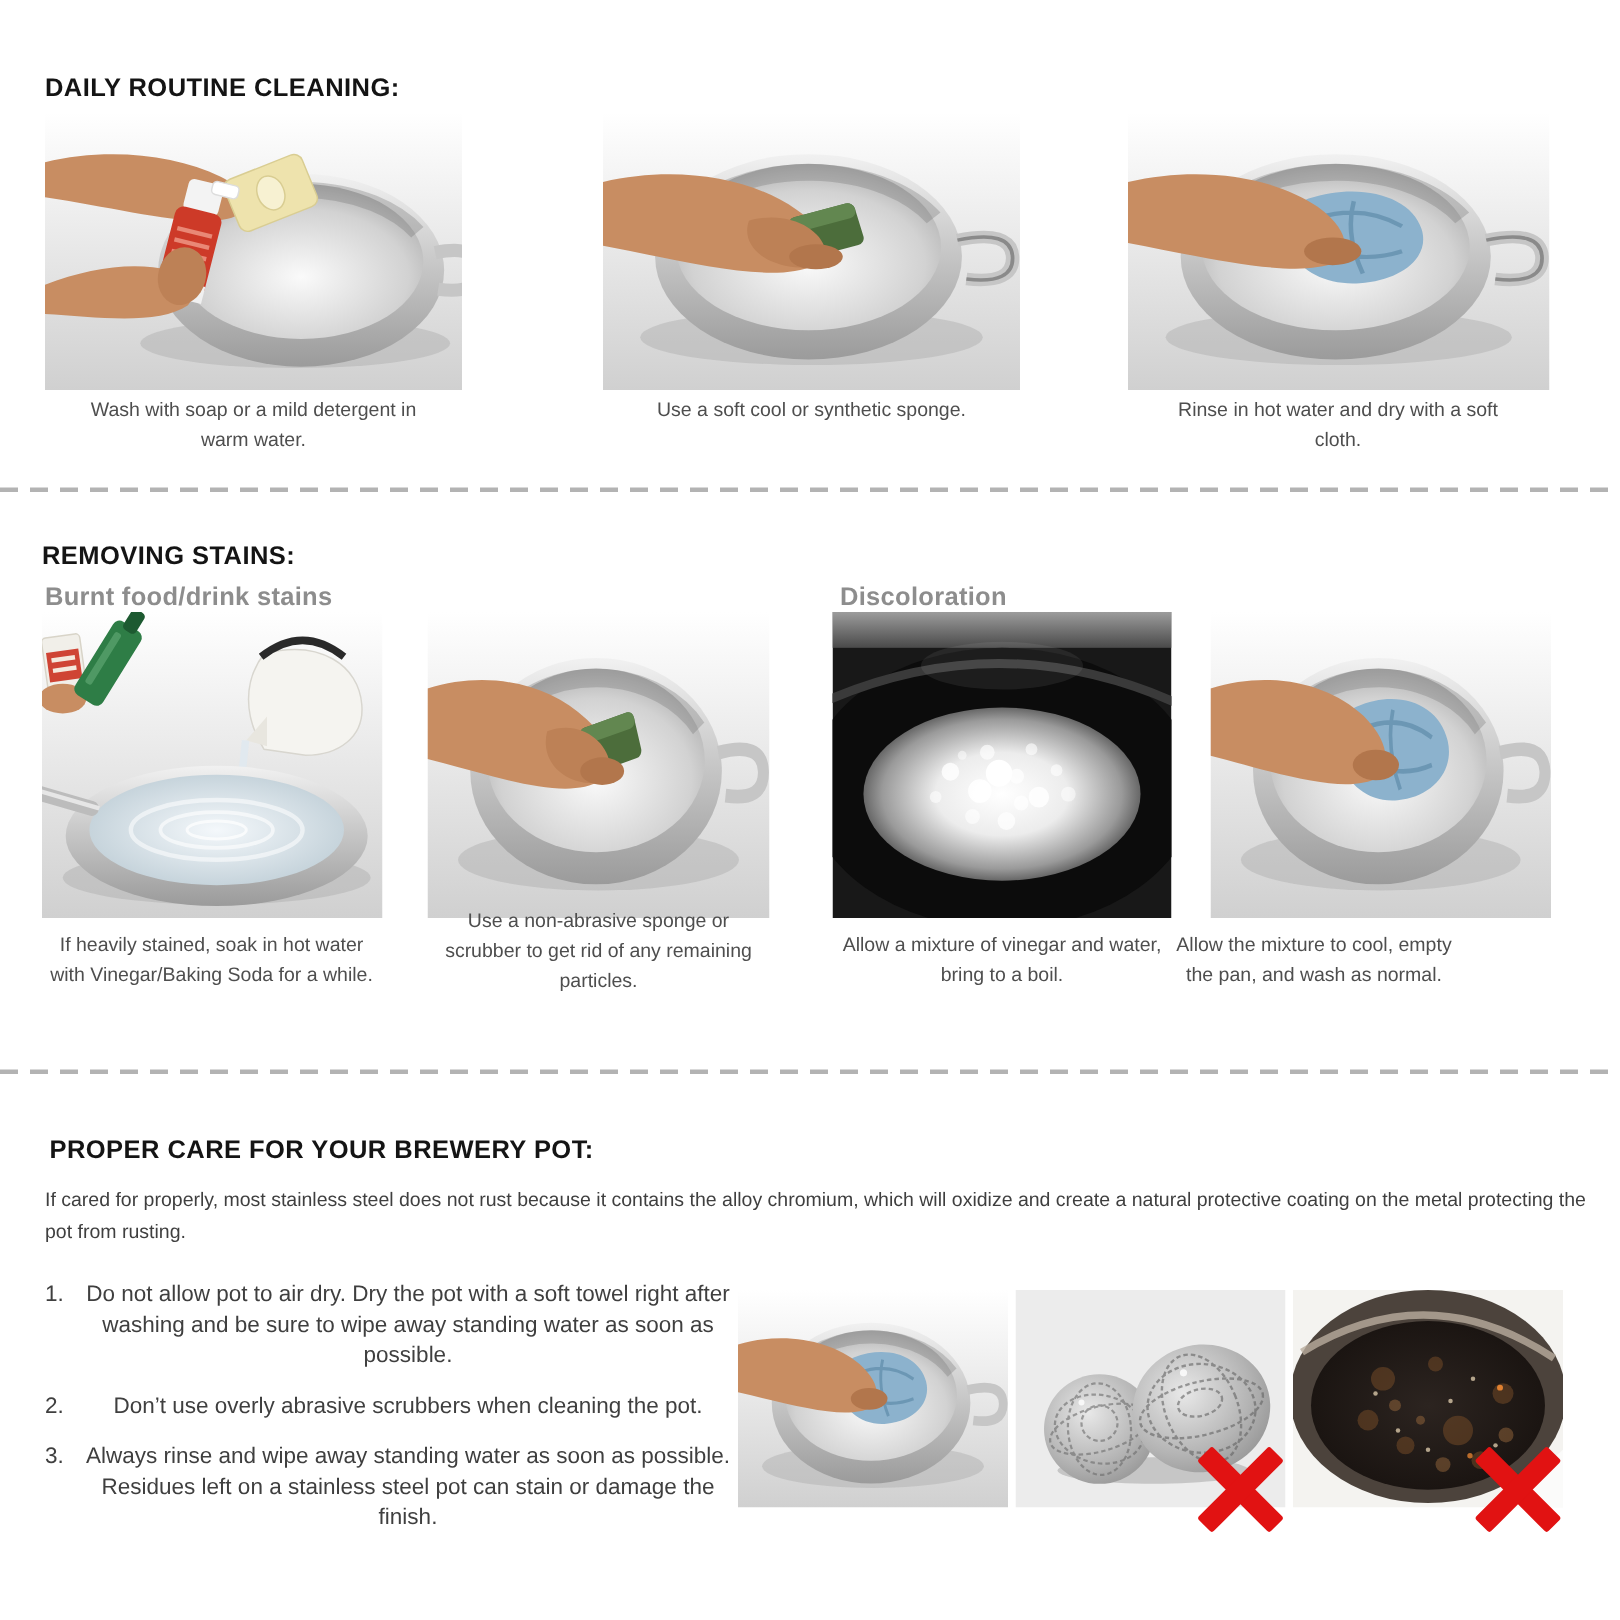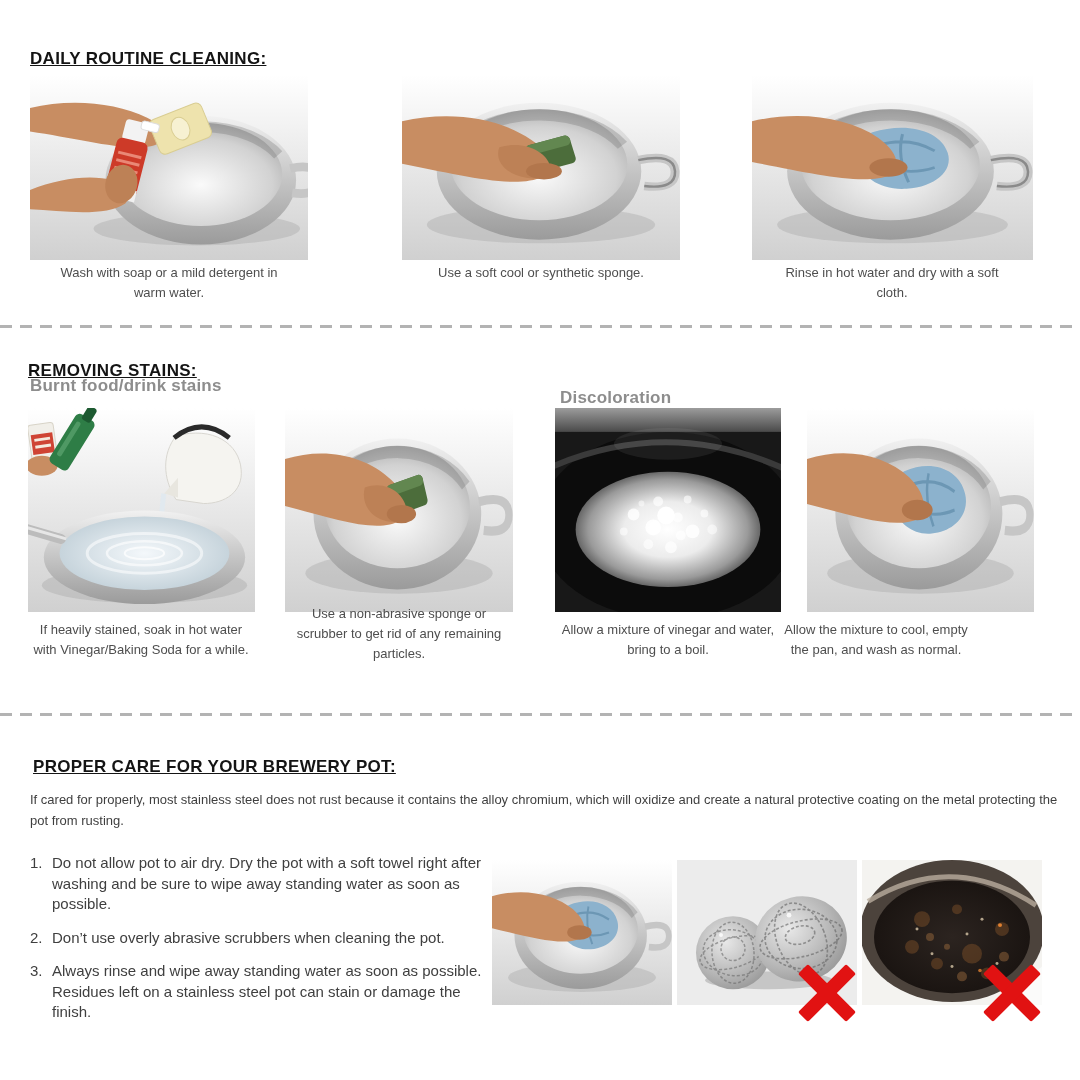--- a/index.html
+++ b/index.html
@@ -1,29 +1,29 @@
 <!DOCTYPE html>
 <html><head>
 <meta charset="utf-8">
 <style>
   html,body{margin:0;padding:0;background:#ffffff;}
   body{width:1080px;height:1080px;position:relative;overflow:hidden;
        font-family:"Liberation Sans", sans-serif;}
-  .h{position:absolute;font-weight:bold;font-size:17px;color:#141414;letter-spacing:.3px;text-decoration:underline;}
+  .h{position:absolute;font-weight:bold;font-size:17px;color:#141414;letter-spacing:.3px;}
   .sub{position:absolute;font-weight:bold;font-size:17px;color:#8d8d8d;letter-spacing:.2px;}
   .cap{position:absolute;font-size:13px;line-height:20px;color:#4e4e4e;text-align:center;}
   .photo{position:absolute;overflow:visible;}
   .photo svg{display:block;width:100%;height:100%;}
   .divider{position:absolute;left:0;width:1080px;height:3px;
            background:repeating-linear-gradient(90deg,#b3b3b3 0 12px,transparent 12px 20px);}
   .body-text{position:absolute;font-size:13px;line-height:21px;color:#3f3f3f;}
   .tips{position:absolute;}
   .tip{display:flex;margin-bottom:13px;font-size:15px;line-height:20.5px;color:#3f3f3f;}
   .tip .num{flex:0 0 22px;}
-  .tip .txt{flex:1;}
+  .tip .txt{flex:1;text-align:center;}
   .xmark{position:absolute;width:50px;height:50px;right:5px;bottom:-13px;}
   .xmark::before,.xmark::after{content:"";position:absolute;left:-9px;top:18px;width:68px;height:14px;
       background:#e11212;border-radius:2px;}
   .xmark::before{transform:rotate(45deg);}
   .xmark::after{transform:rotate(-45deg);}
 </style>
 </head>
 <body>
 
 <div>
@@ -108,21 +108,21 @@
     </svg>
   </div>
 
   <div class="cap" style="left:44px;top:263px;width:250px">Wash with soap or a mild detergent in warm water.</div>
   <div class="cap" style="left:401px;top:263px;width:280px">Use a soft cool or synthetic sponge.</div>
   <div class="cap" style="left:777px;top:263px;width:230px">Rinse in hot water and dry with a soft cloth.</div>
 
   <div class="divider" style="top:325px"></div>
 
   <div class="h" style="left:28px;top:361px">REMOVING STAINS:</div>
-  <div class="sub" style="left:30px;top:376px">Burnt food/drink stains</div>
+  <div class="sub" style="left:30px;top:388px">Burnt food/drink stains</div>
   <div class="sub" style="left:560px;top:388px">Discoloration</div>
 
   <div class="photo" style="left:28px;top:408px;width:227px;height:204px">
     <svg viewBox="0 0 230 205" preserveAspectRatio="none">
       <defs>
         <radialGradient id="dwat" cx=".5" cy=".5" r=".75">
             <stop offset="0" stop-color="#f4f8fb"></stop>
             <stop offset=".7" stop-color="#c4d2da"></stop>
             <stop offset="1" stop-color="#9db3c2"></stop>
           </radialGradient>

